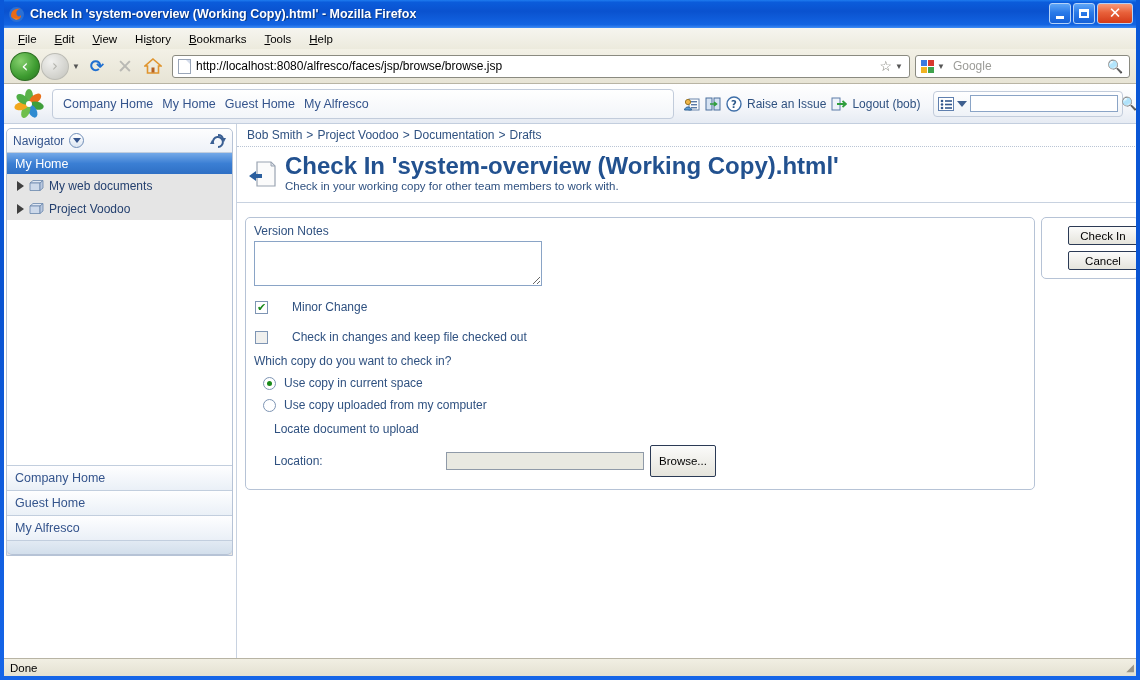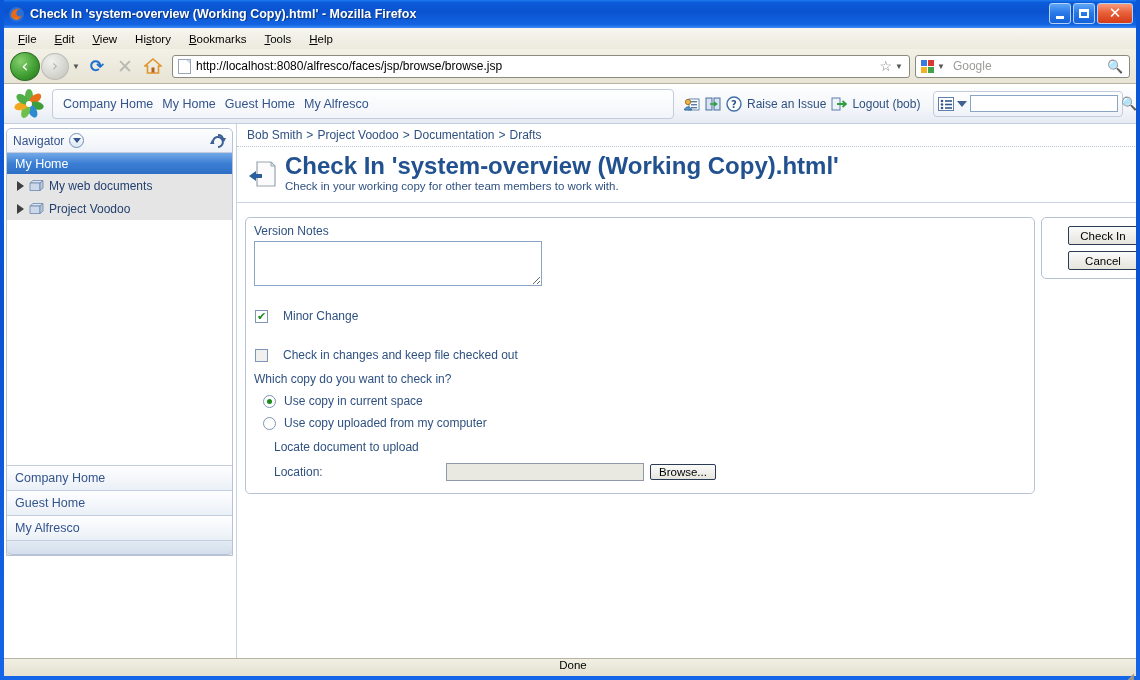--- a/index.html
+++ b/index.html
@@ -332,23 +332,23 @@
   }
   .fld-label { color: #2f5180; font-size: 12px; padding: 6px 0 3px 8px; }
   .notes-box {
     margin-left: 8px;
     width: 288px; height: 45px;
     border: 1px solid #8aa4c6;
     background: #ffffff;
   }
   .chk-row {
     display: flex; align-items: center;
-    padding-left: 9px; gap: 15px;
+    padding-left: 9px; gap: 24px;
     height: 24px;
-    margin-top: 15px;
+    margin-top: 6px;
     font-size: 12px; color: #2f5180;
   }
   .chkbox {
     width: 13px; height: 13px;
     border: 1px solid #7e95b4;
     background: #ffffff;
     display: flex; align-items: center; justify-content: center;
     flex: 0 0 auto;
   }
   .chkbox.checked:after {
@@ -379,21 +379,21 @@
     padding-left: 28px; margin-top: 9px; margin-bottom: 12px;
   }
   .loc-lbl { color: #2f5180; font-size: 12px; width: 172px; }
   .file-input {
     width: 198px; height: 18px;
     border: 1px solid #8f9aa8;
     background: #e9e9e1;
   }
   .browse-btn {
     margin-left: 6px;
-    height: 16px; padding: 0 8px;
+    height: 32px; padding: 0 8px;
     border: 1px solid #2b3a55;
     border-radius: 2px;
     background: linear-gradient(to bottom, #fbfbfa 0%, #e5e4dc 100%);
     font-family: "Liberation Sans", sans-serif;
     font-size: 11.5px; color: #000;
     display: flex; align-items: center;
   }
 
   .actions-panel {
     flex: 0 0 98px;
@@ -413,21 +413,21 @@
     display: flex; align-items: center; justify-content: center;
   }
 
   
   .statusbar {
     height: 18px;
     background: linear-gradient(to bottom, #f1efe3 0%, #e4e1d2 100%);
     border-top: 1px solid #b8b4a4;
     display: flex; align-items: center;
     padding-left: 6px;
-    font-size: 11.5px; color: #000; flex-direction: column;
+    font-size: 11.5px; color: #000;
   }
   .grip { margin-left: auto; margin-right: 3px; color: #9a968a; font-size: 10px; letter-spacing: -1px;}
 </style>
 </head>
 <body>
 
 <div id="window">
 
   <div class="titlebar">
     <span class="ff-icon">

